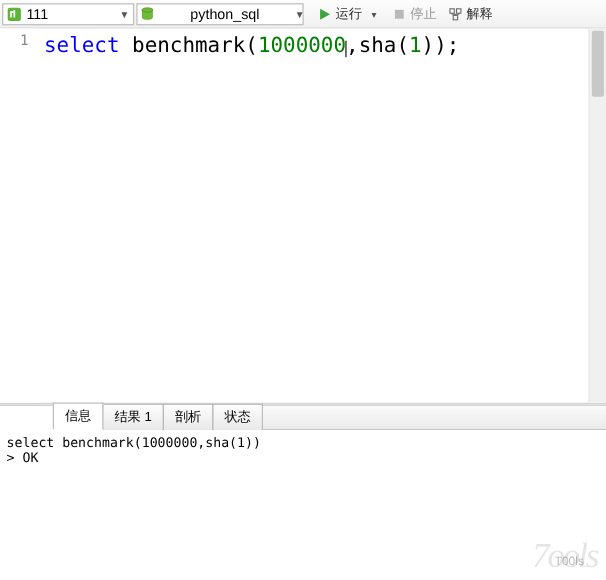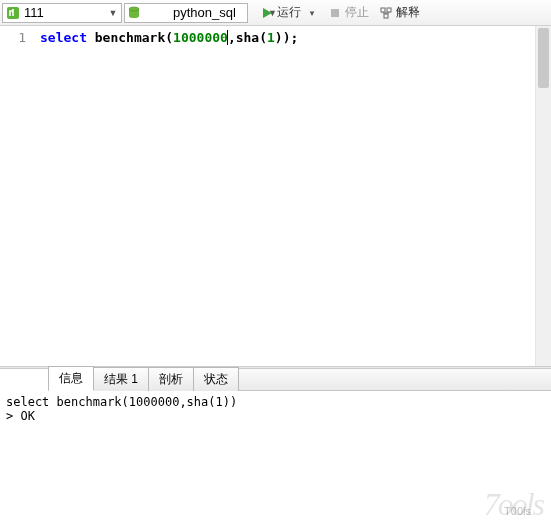--- a/index.html
+++ b/index.html
@@ -24,21 +24,21 @@
   .dropdown {
     display: flex;
     align-items: center;
     height: 20px;
     border: 1px solid #b5b5b5;
     background: #fff;
     padding: 0 2px 0 2px;
     gap: 3px;
   }
   .conn { width: 120px; }
-  .db { width: 124px; gap: 32px; }
+  .db { width: 152px; gap: 32px; }
   .dd-icon { width: 16px; height: 16px; display:flex; align-items:center; justify-content:center; }
   .dd-text { flex: 1; font-size: 13px; color:#000; }
   .dd-arrow { width: 12px; display:flex; justify-content:center; color:#555; font-size:9px; }
   .tbtn {
     display: flex; align-items: center; gap: 3px;
     padding: 2px 4px; height: 22px;
     color:#333;
   }
   .tbtn.disabled { color:#9a9a9a;text-align:right; }
   .tbtn-icon { width:14px; height:14px; display:flex; align-items:center; justify-content:center; }
@@ -55,24 +55,23 @@
     font-family: Consolas, monospace;
     font-size: 13px;
     color: #888;
     background:#fff;
     user-select:none;
   }
   .code {
     flex:1;
     padding: 4px 0 0 6px;
     font-family: Consolas, monospace;
-    font-size: 13px;
+    font-size: 19px;
     white-space: pre;
     position:relative;
-    font-weight:bold;
   }
   .kw { color: #0000ff; }
   .fn { color: #000; }
   .num { color: #008000; }
   .default { color:#000; }
   .caret {
     display:inline-block;
     width:1px; height:15px;
     background:#000;
     vertical-align:text-bottom;

